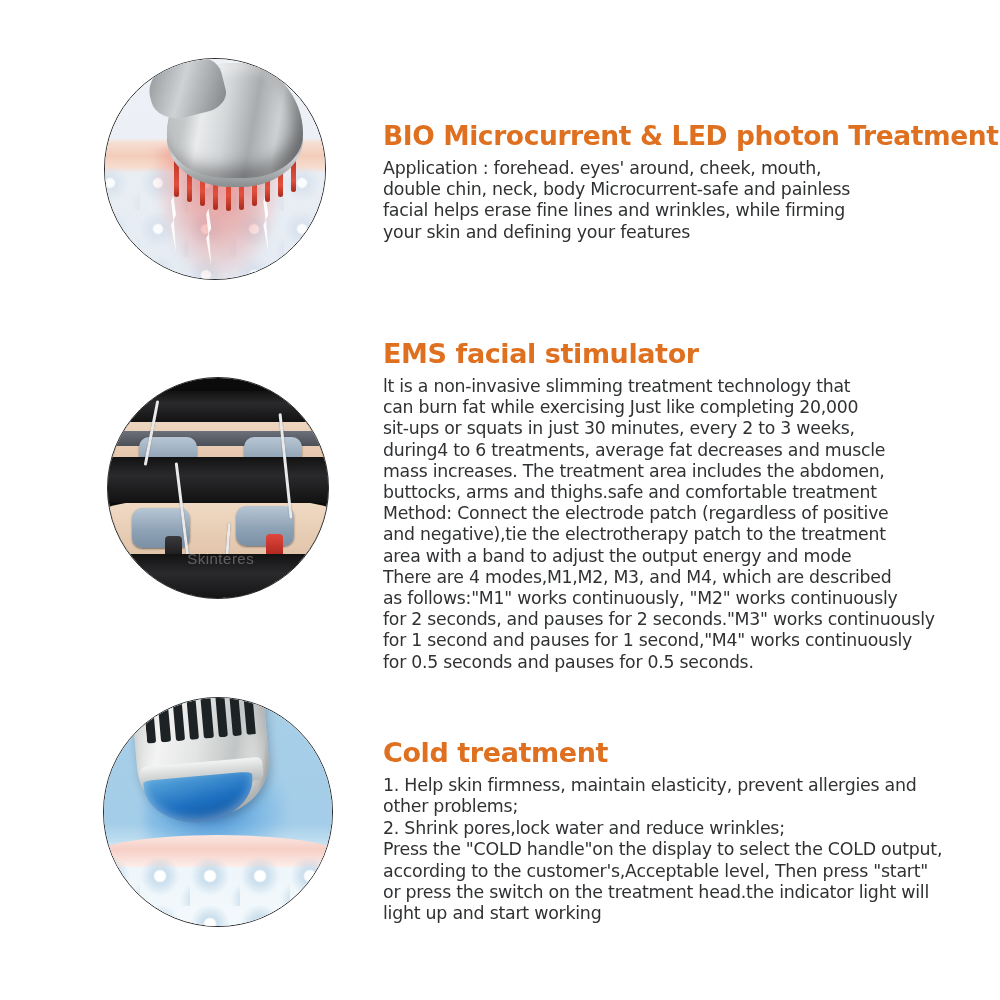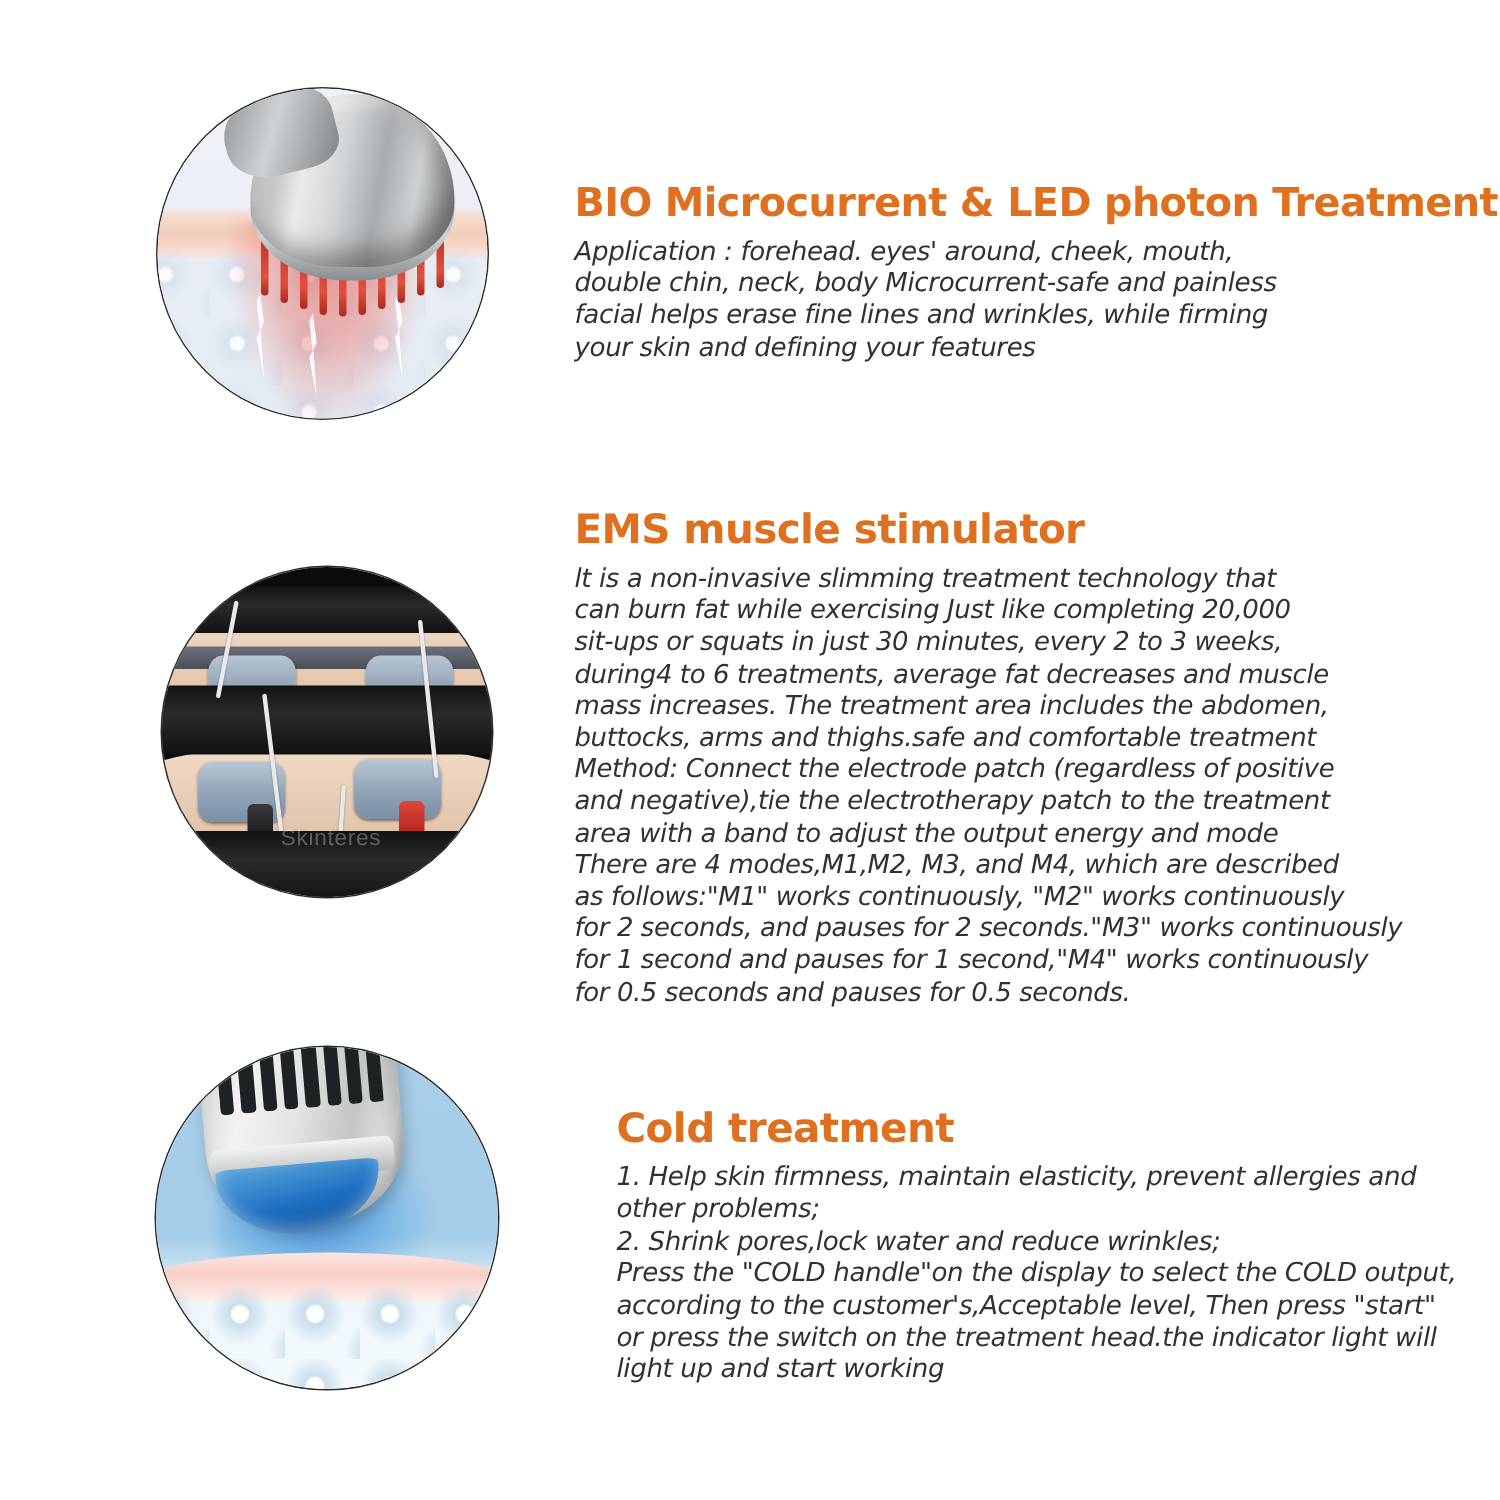--- a/index.html
+++ b/index.html
@@ -197,41 +197,40 @@
     background-image:
       radial-gradient(circle at 20px 18px, rgba(255,255,255,.95) 5px, rgba(176,205,226,.6) 7px, rgba(220,235,245,0) 20px),
       radial-gradient(circle at 60px 42px, rgba(255,255,255,.95) 5px, rgba(176,205,226,.6) 7px, rgba(220,235,245,0) 20px);
     background-size: 50px 48px, 50px 48px;
   }
 
   
   .textcol { position:absolute; }
   .tc-1 { left: 383px; top: 62px;  width: 600px; }
   .tc-2 { left: 383px; top: 3px;   width: 585px; }
-  .tc-3 { left: 383px; top: 47px;  width: 570px; margin-left: 28px; }
+  .tc-3 { left: 383px; top: 47px;  width: 570px; }
 
   .heading {
     font-family: "DejaVu Sans", sans-serif;
     font-weight: bold;
     font-size: 27px;
     line-height: 32px;
     letter-spacing: -0.4px;
     margin: 0 0 6px 0;
     white-space: nowrap;
   }
   .heading-1 { font-size: 26.5px; }
   .body {
     font-family: "DejaVu Sans", sans-serif;
     font-size: 17.4px;
     line-height: 21.2px;
     color: #2f3133;
     letter-spacing: -0.25px;
     white-space: pre-line;
     margin: 0;
-    font-style: italic;
   }
   .body-2 { font-size: 17.3px; line-height: 21.2px; }
   .body-3 { font-size: 17.4px; line-height: 21.4px; }
 </style>
 </head>
 <body>
 
 <div class="page">
 
   <div class="section sec-1">
@@ -301,21 +300,21 @@
         <div class="p2-wire" style="left:80%; top:16%;  height:48%; transform:rotate(-6deg);"></div>
         <div class="p2-wire" style="left:76%; top:82%;  height:20%; transform:rotate(6deg);"></div>
         <div class="p2-wire" style="left:53%; top:66%;  height:36%; transform:rotate(4deg);"></div>
 
         <div class="p2-band p2-band-bot"></div>
         <div class="p2-mark">Skinteres</div>
       </div>
     </div>
 
     <div class="textcol tc-2">
-      <h2 class="heading" style="color:#de7020">EMS muscle stimulator</h2>
+      <h2 class="heading" style="color:#de7020">EMS facial stimulator</h2>
       <p class="body body-2">lt is a non-invasive slimming treatment technology that
 can burn fat while exercising Just like completing 20,000
 sit-ups or squats in just 30 minutes, every 2 to 3 weeks,
 during4 to 6 treatments, average fat decreases and muscle
 mass increases. The treatment area includes the abdomen,
 buttocks, arms and thighs.safe and comfortable treatment
 Method: Connect the electrode patch (regardless of positive
 and negative),tie the electrotherapy patch to the treatment
 area with a band to adjust the output energy and mode
 There are 4 modes,M1,M2, M3, and M4, which are described

